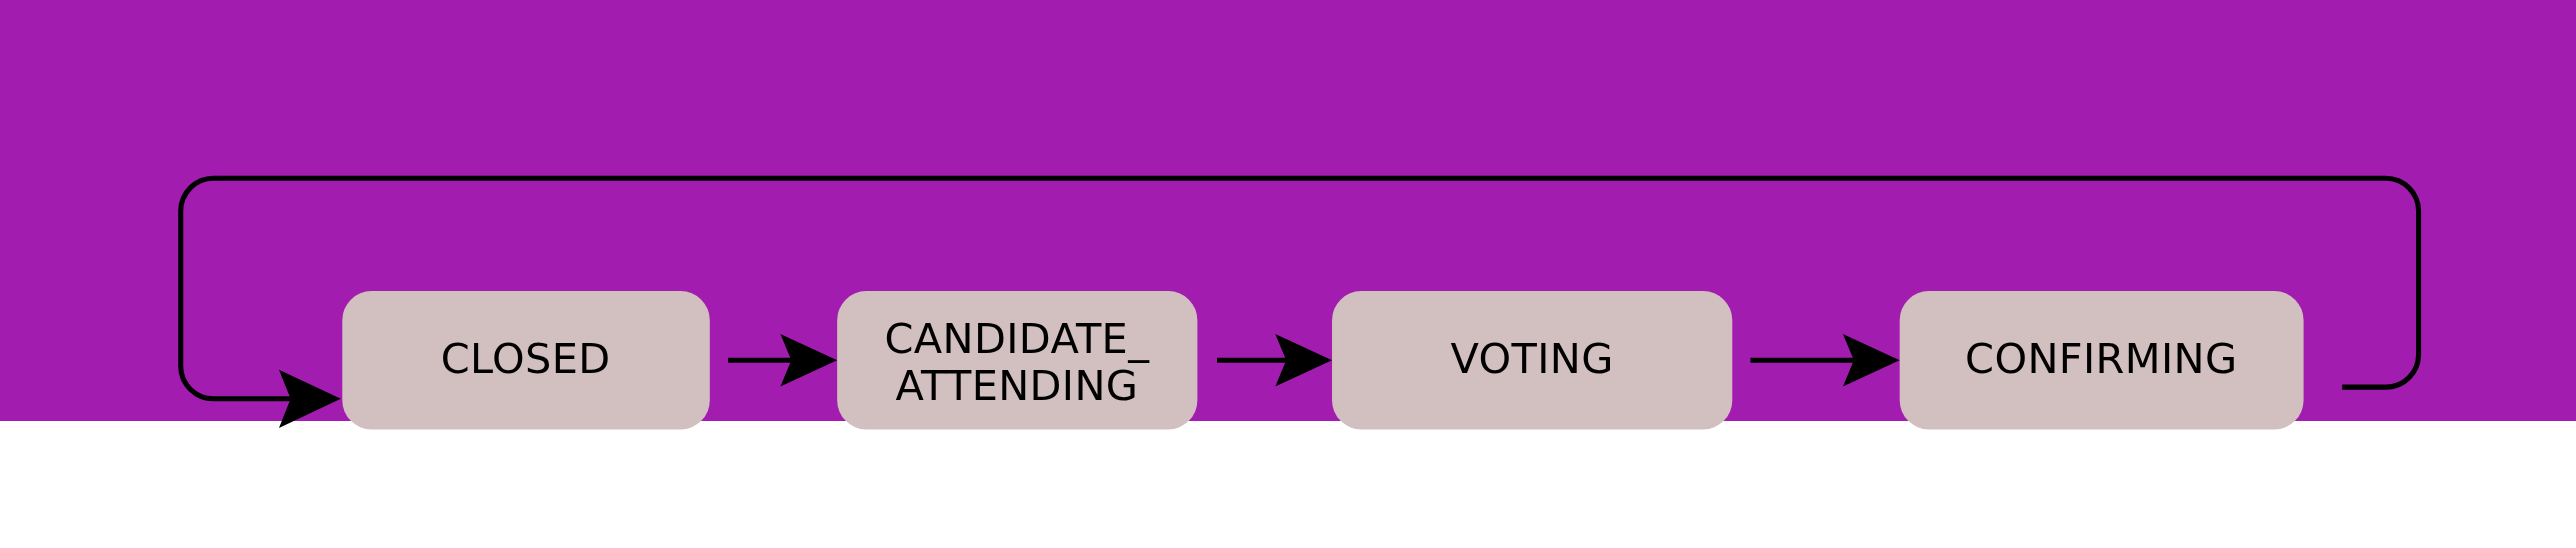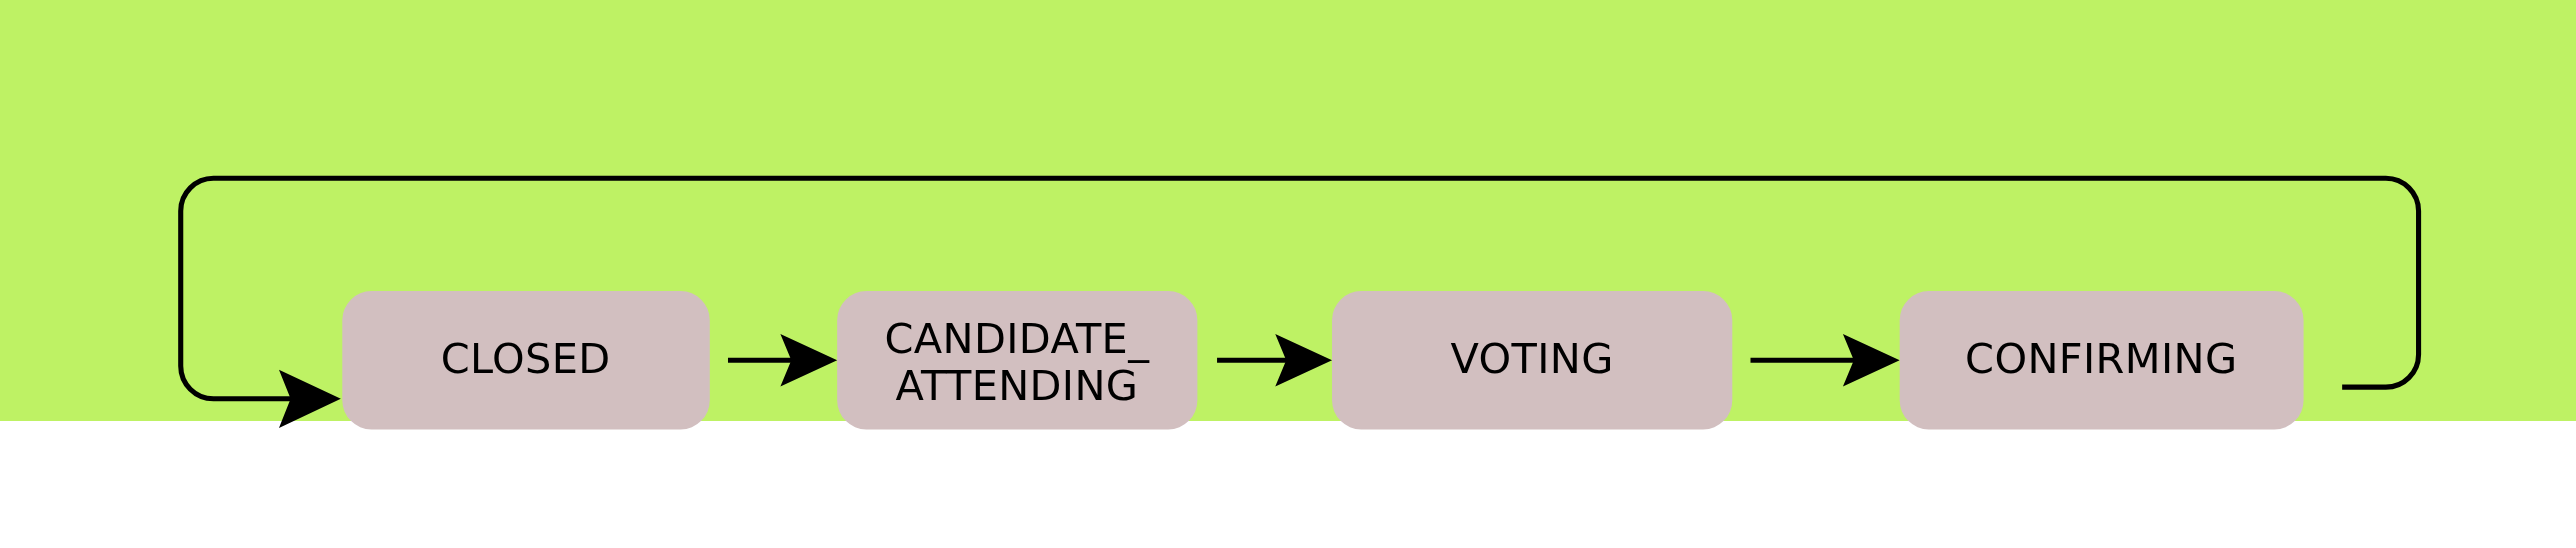--- a/index.html
+++ b/index.html
@@ -10,21 +10,21 @@
   body {
     width: 2576px;
     height: 548px;
     overflow: hidden;
     font-family: "DejaVu Sans", sans-serif;
   }
   #diagram-root {
     position: relative;
     width: 2576px;
     height: 421px;
-    background: #bef264;
+    background: #a21caf;
   }
   #diagram-svg {
     position: absolute;
     top: 0;
     left: 0;
     width: 2576px;
     height: 548px;
     display: block;
   }
   .state-label {

